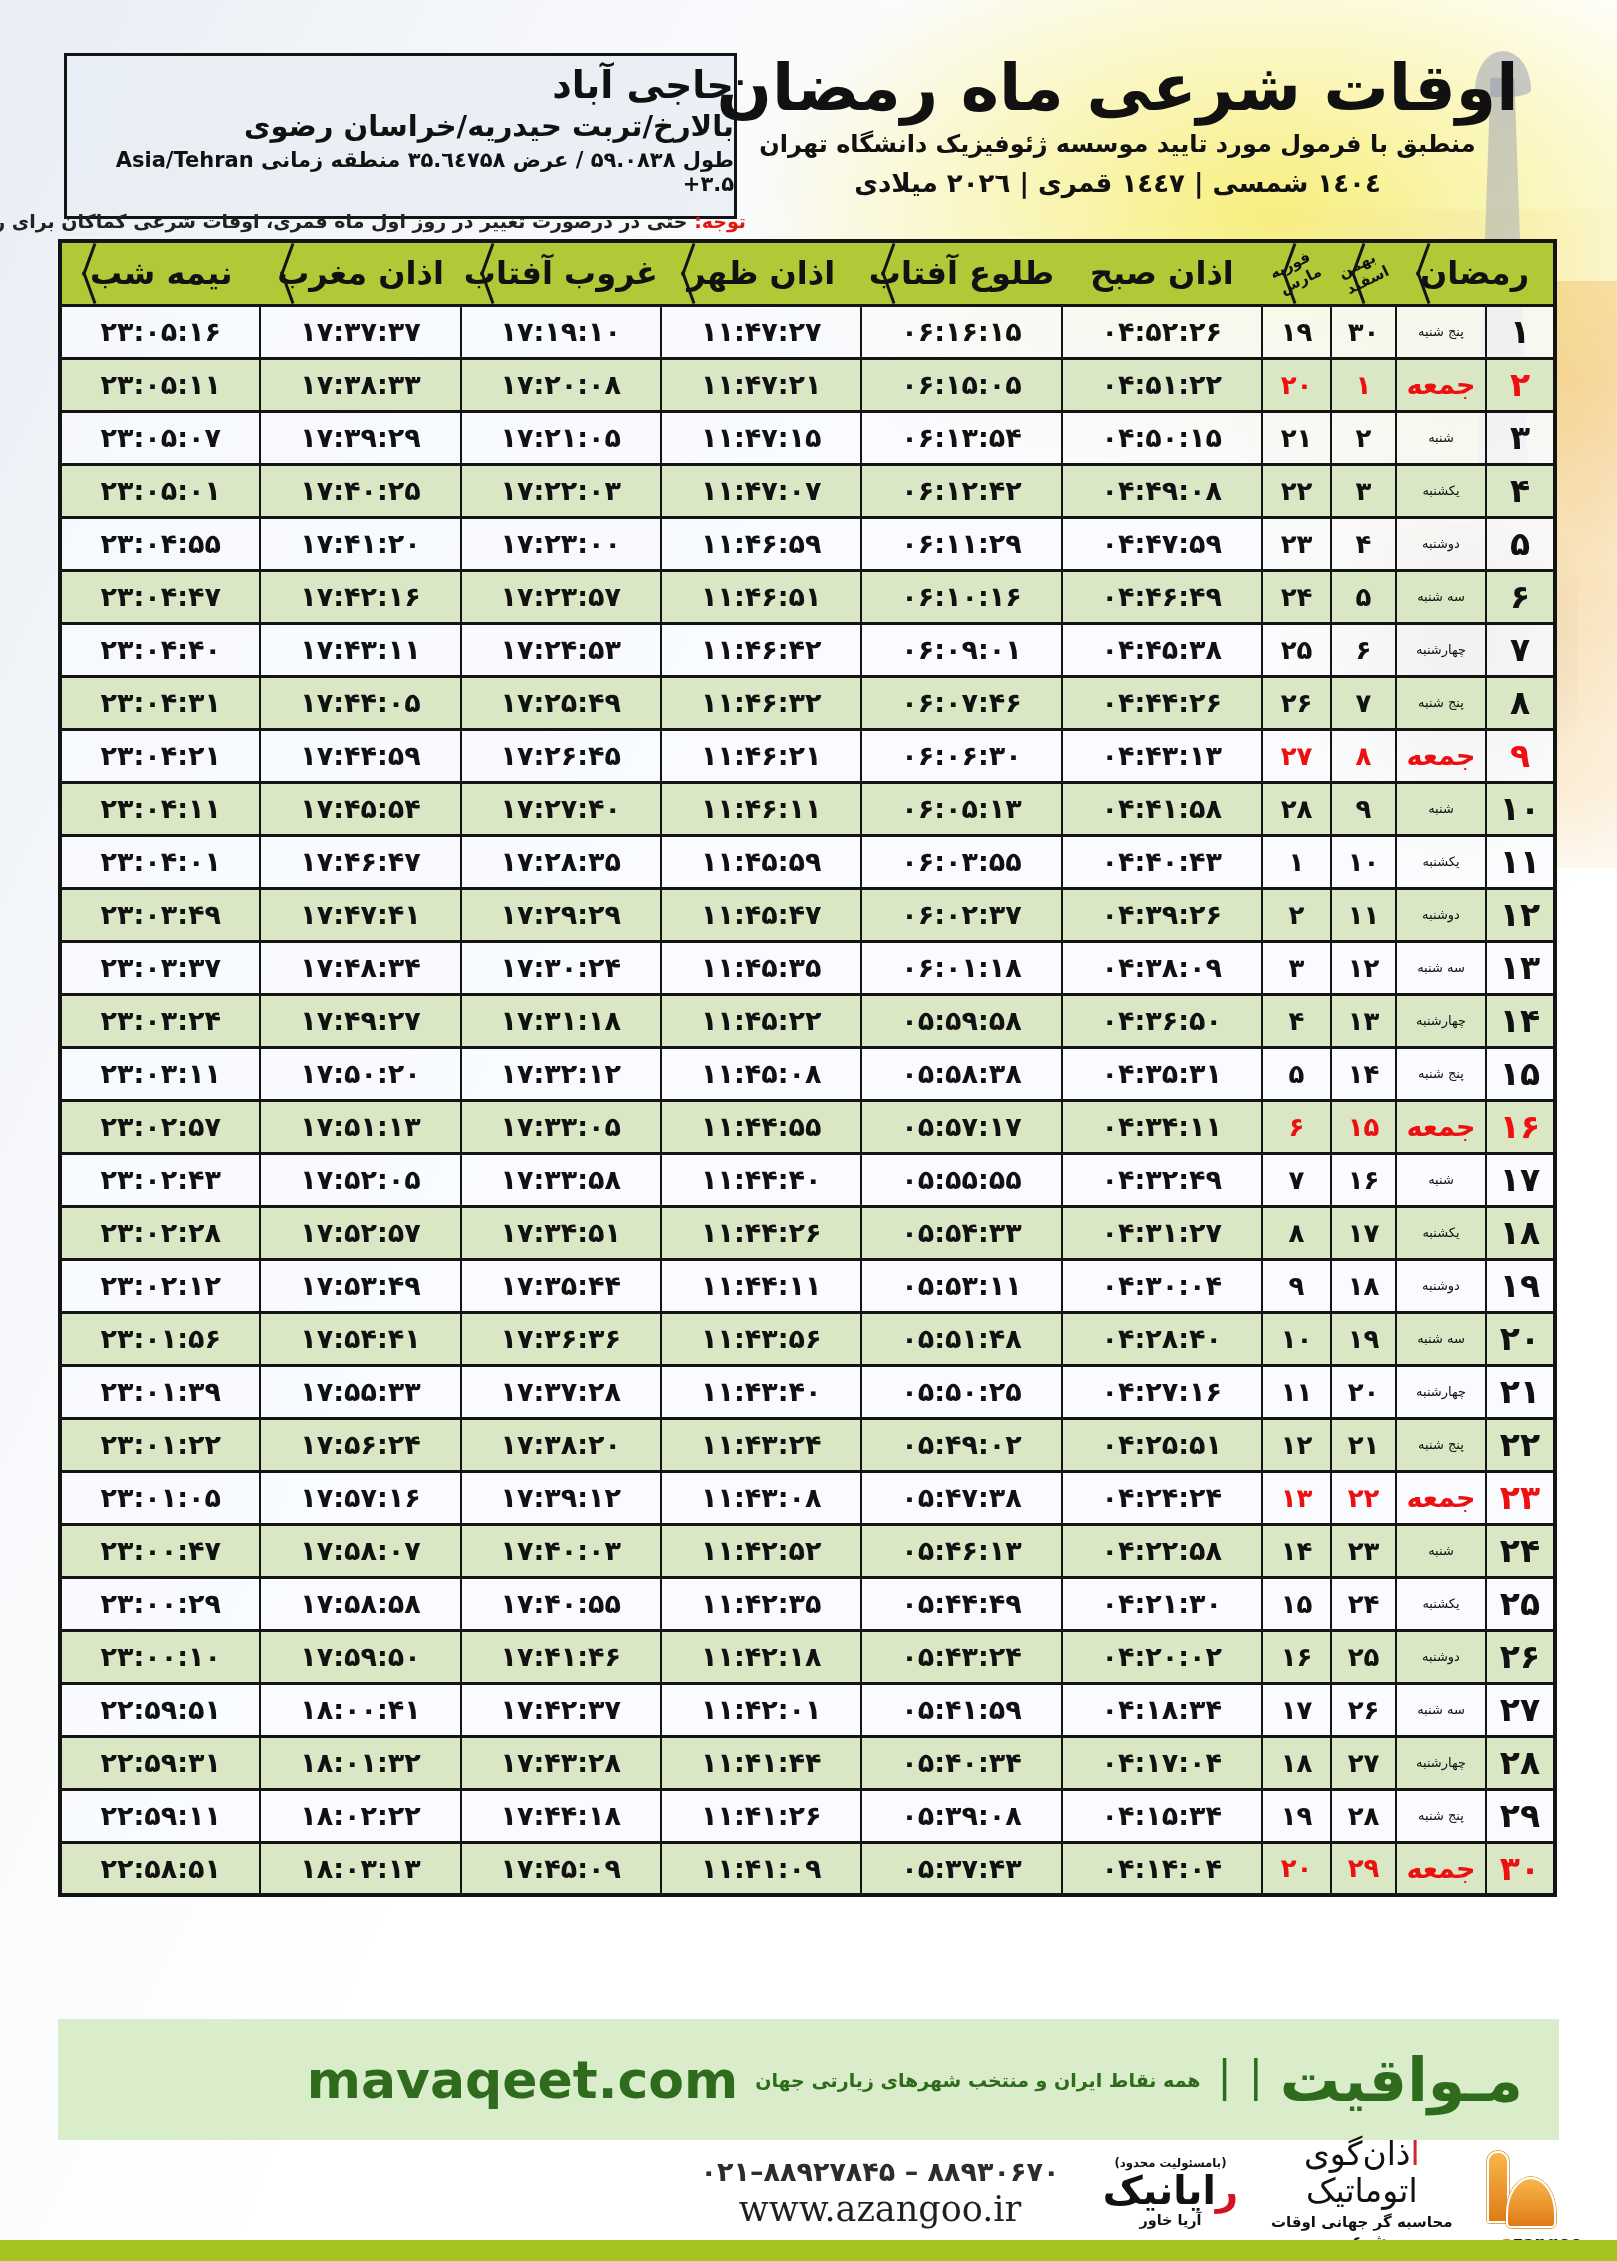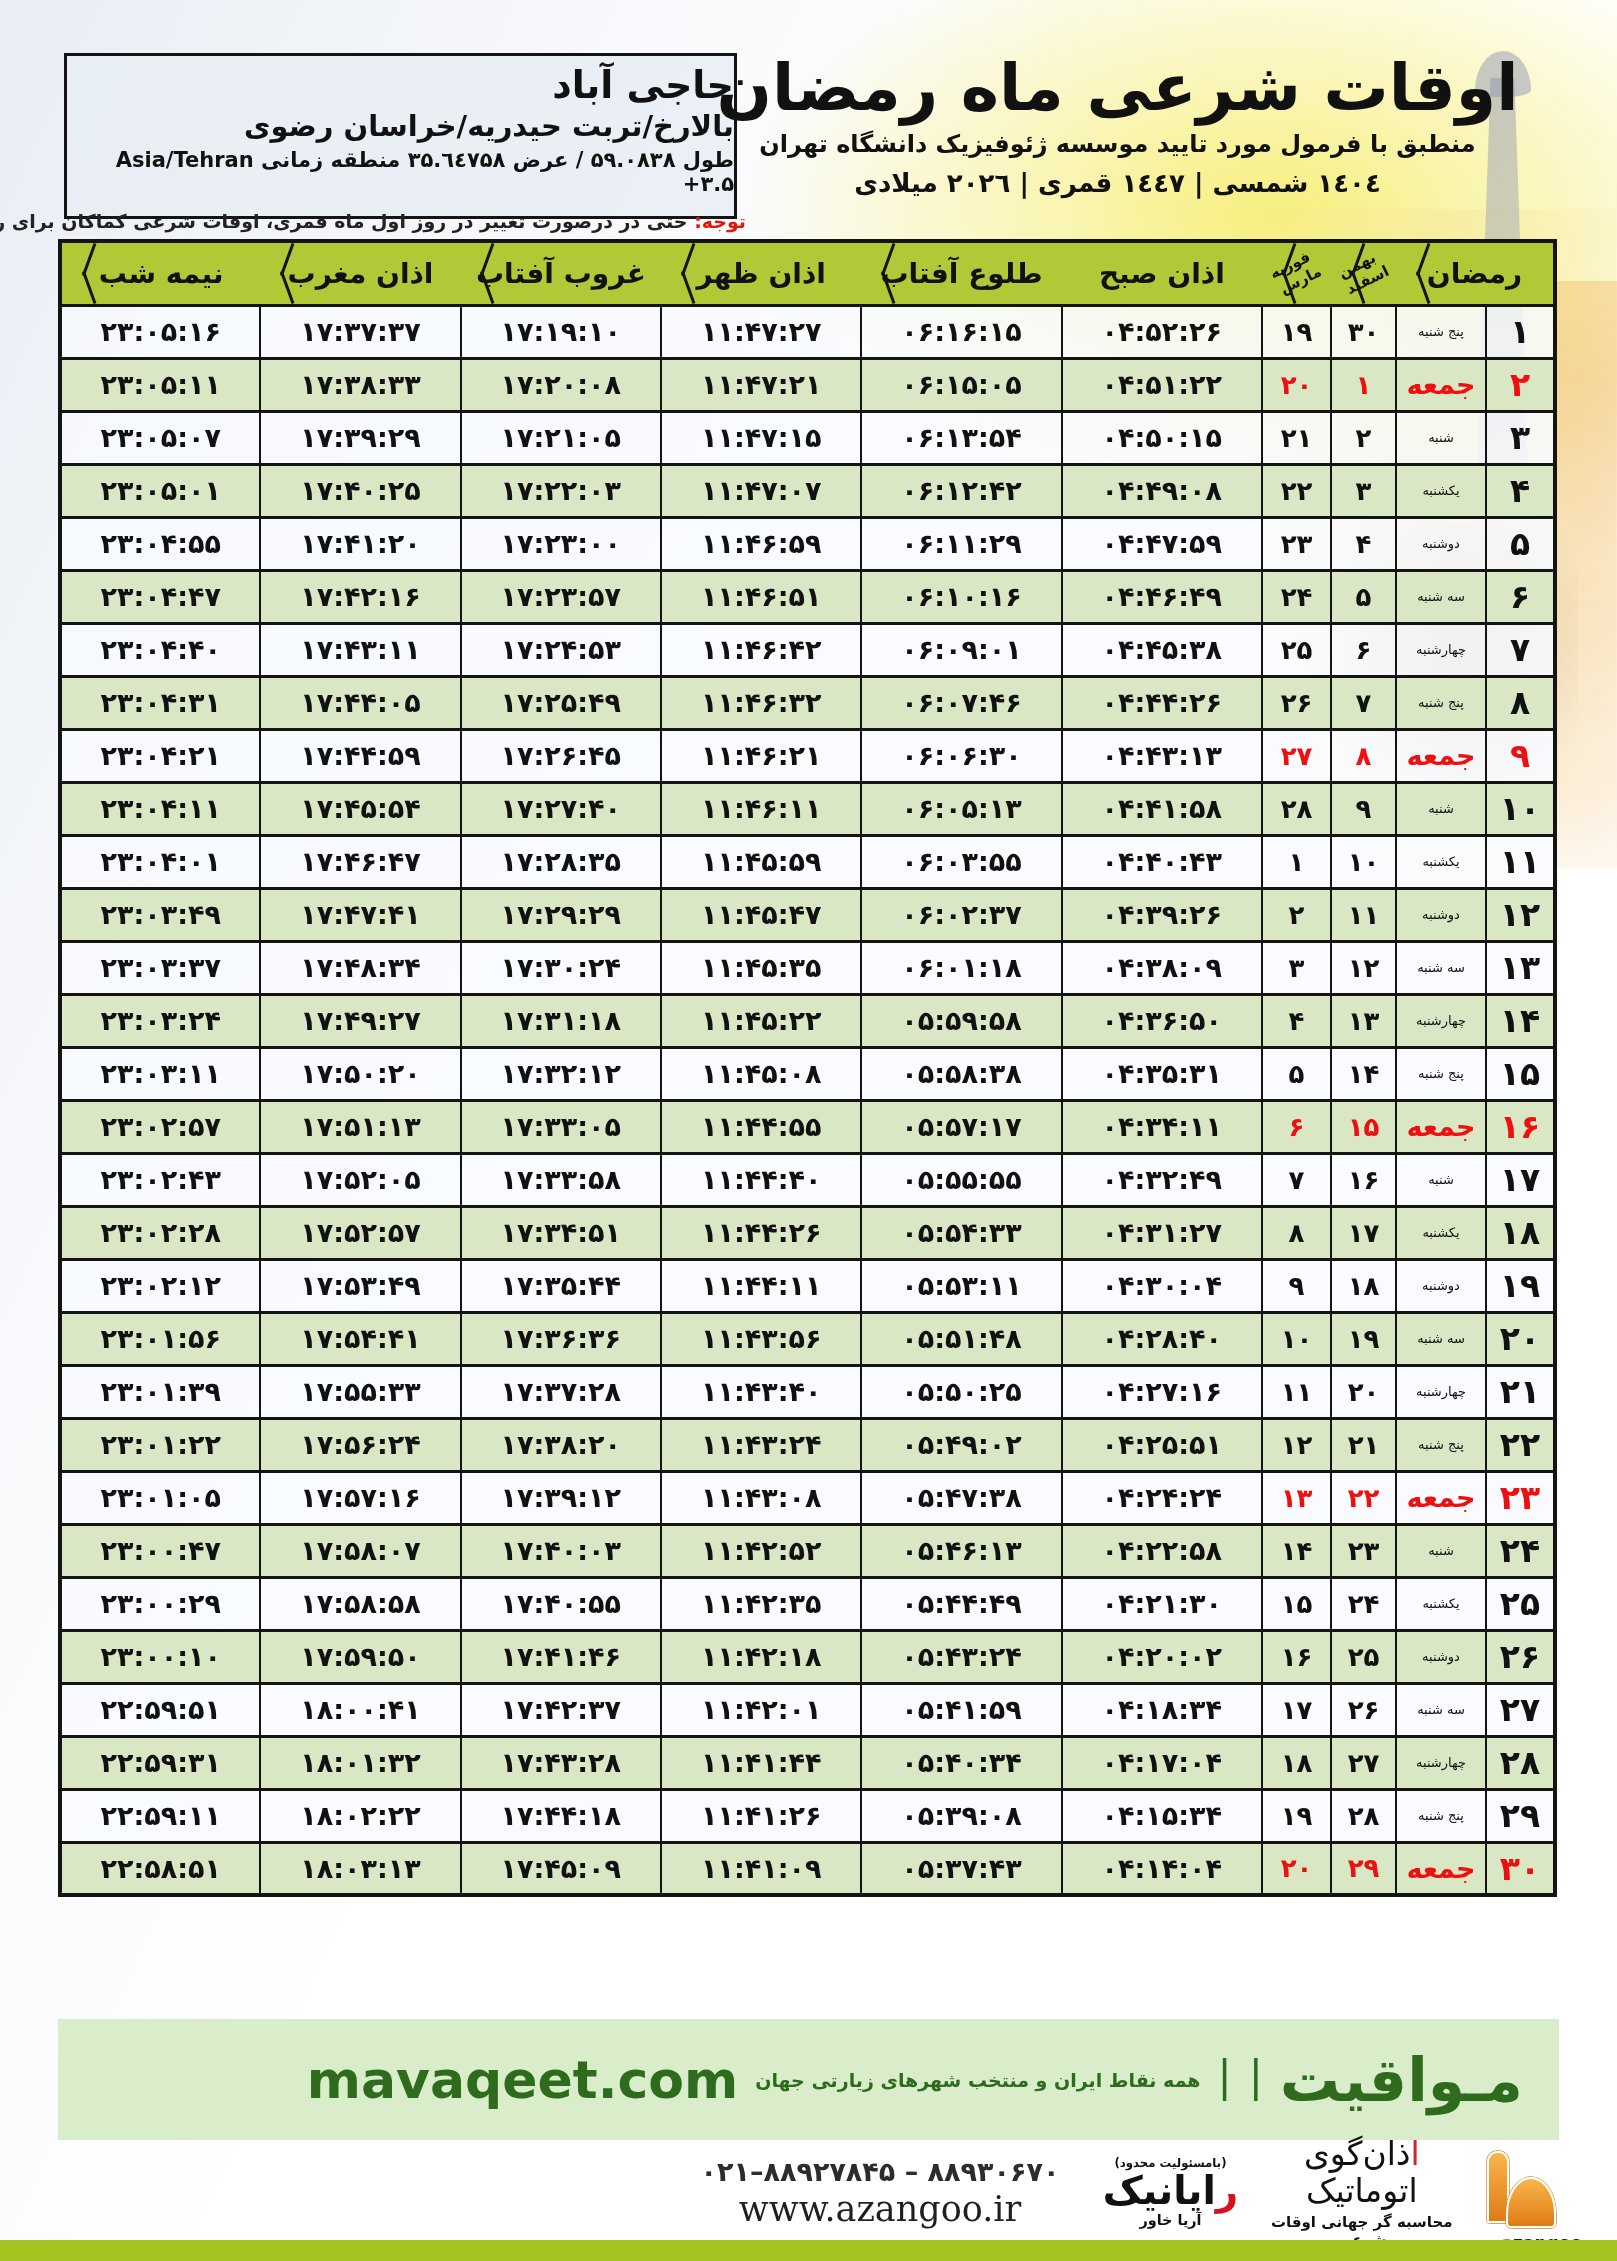--- a/index.html
+++ b/index.html
@@ -54,21 +54,21 @@
   .years{font-size:26px;font-weight:600;margin-top:10.4px;}
 
   .notice{position:absolute;left:65px;top:210px;width:682px;z-index:2;
           font-size:19px;font-weight:700;color:#222;text-align:start;white-space:nowrap;}
   .notice-label{color:var(--notice_red);}
 
   
   table.times{position:absolute;left:59px;top:239px;width:1499px;z-index:2;
               border-collapse:collapse;table-layout:fixed;border:4.6px solid var(--border_black);}
   thead th{height:64px;background:var(--header_green);border-bottom:3.9px solid var(--border_black);
-           font-size:28px;font-weight:700;position:relative;overflow:visible;}
+           font-size:32px;font-weight:700;position:relative;overflow:visible;}
   thead th .chev-top,thead th .chev-bot{position:absolute;left:19.6px;width:2.6px;height:56%;background:var(--border_black);content:"";}
   thead th .chev-top{top:-2px;transform:rotate(20deg);transform-origin:bottom left;}
   thead th .chev-bot{bottom:-2px;transform:rotate(-20deg);transform-origin:top left;}
   .th-small{font-size:15px;}
   .th-small .stack{display:block;transform:rotate(-26deg);line-height:1.05;}
   .th-small .stack.s1{margin-left:-11.7px;}
   .th-small .stack.s2{margin-right:-9px;}
 
   tbody td{height:53px;border:2px solid var(--border_black);border-top-width:3.3px;border-bottom-width:3.3px;
            text-align:center;vertical-align:middle;}

